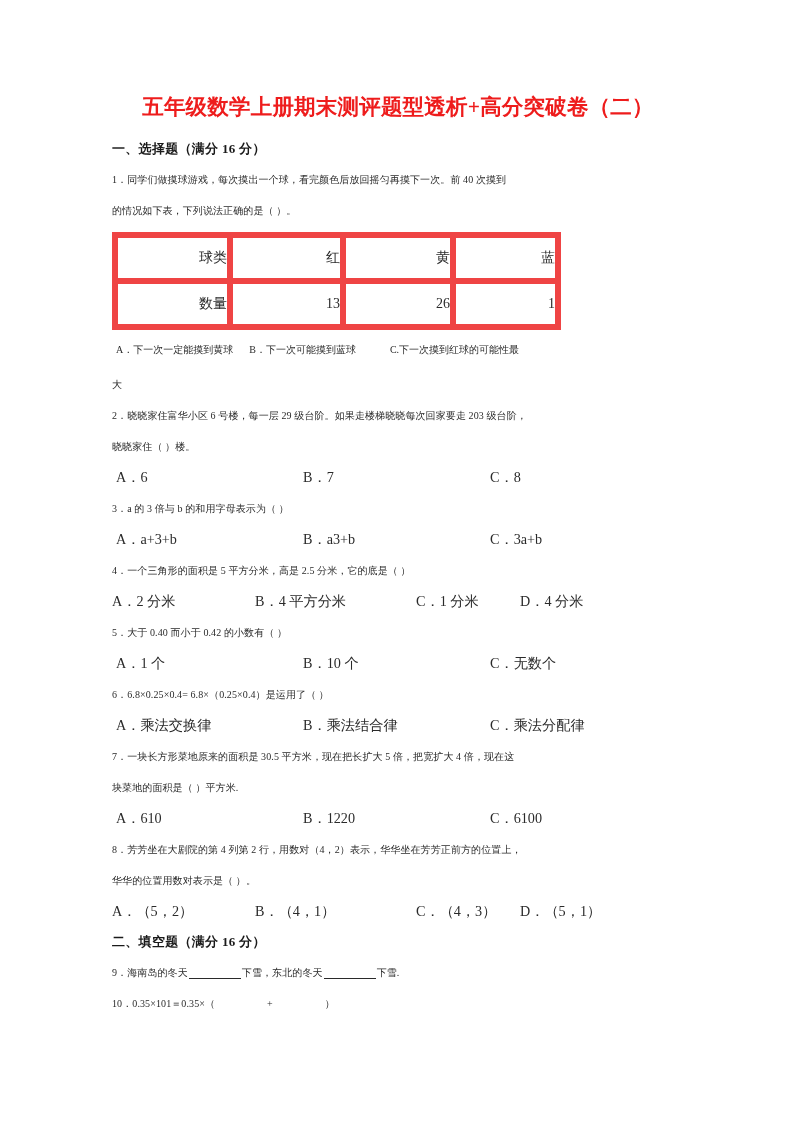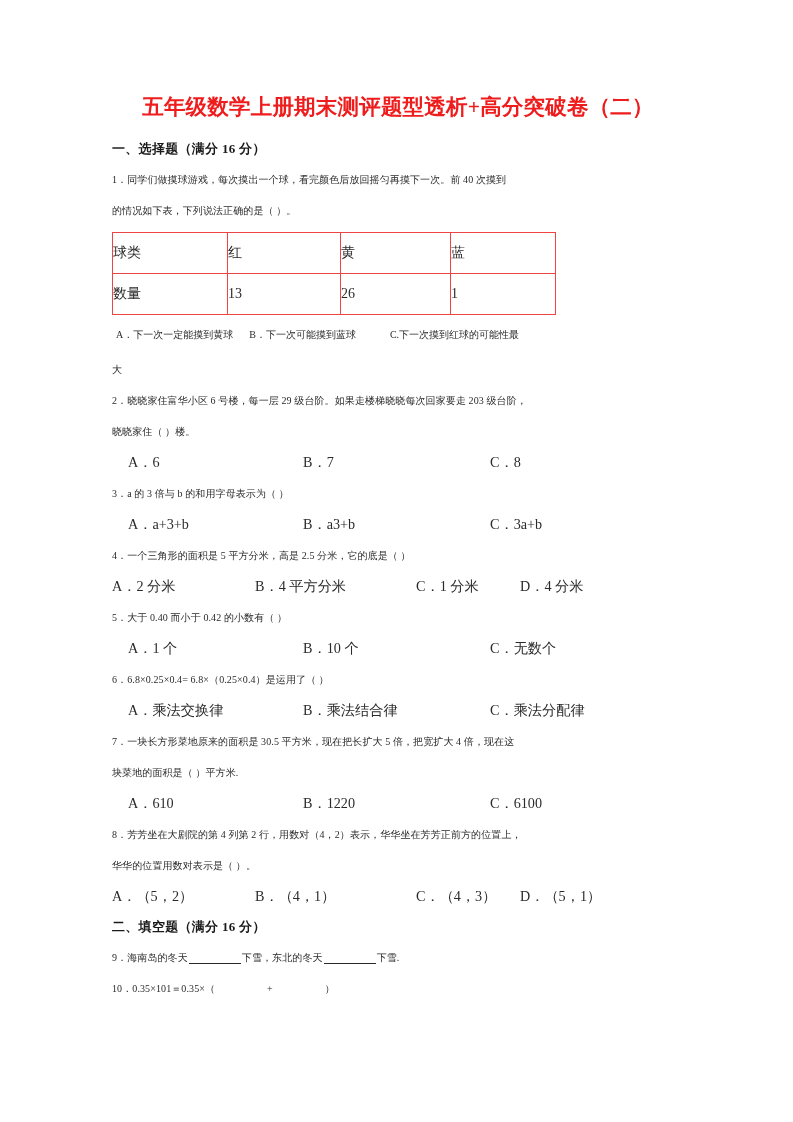--- a/index.html
+++ b/index.html
@@ -65,21 +65,21 @@
     line-height: 31px;
     font-size: 14.2px;
     color: #2a2a2a;
     white-space: nowrap;
   }
   .opts .op {
     position: absolute;
     top: 0;
   }
   
-  .c3 .op1 { left: 16px; }
+  .c3 .op1 { left: 4px; }
   .c3 .op2 { left: 191px; }
   .c3 .op3 { left: 378px; }
   
   .c4 .op1 { left: 0px; }
   .c4 .op2 { left: 143px; }
   .c4 .op3 { left: 304px; }
   .c4 .op4 { left: 408px; }
   
   .opts-flow {
     font-size: 10px;
@@ -93,23 +93,23 @@
   .opts-flow .gap2 { display: inline-block; width: 34px; }
 
   
   table.balls {
     border-collapse: collapse;
     width: 443px;
     margin: 6px 0 4px 0;
     table-layout: fixed;
   }
   table.balls td {
-    border: 1px solid #ef4444;
+    border: 6px solid #ef4444;
     height: 40px;
-    text-align: left;
+    text-align: right;
     vertical-align: middle;
     font-size: 14px;
     color: #2a2a2a;
     padding: 0;
   }
   table.balls col.c1 { width: 115px; }
   table.balls col.c2 { width: 113px; }
   table.balls col.c3 { width: 110px; }
   table.balls col.c4 { width: 105px; }
 

